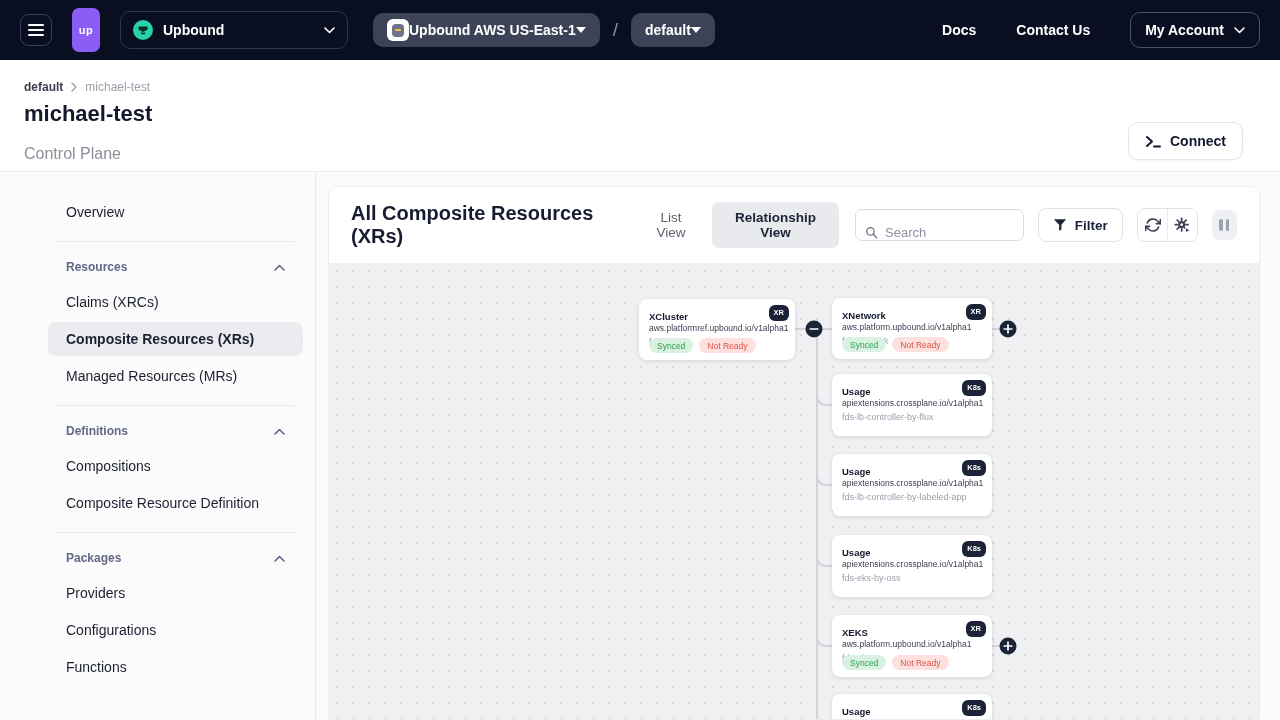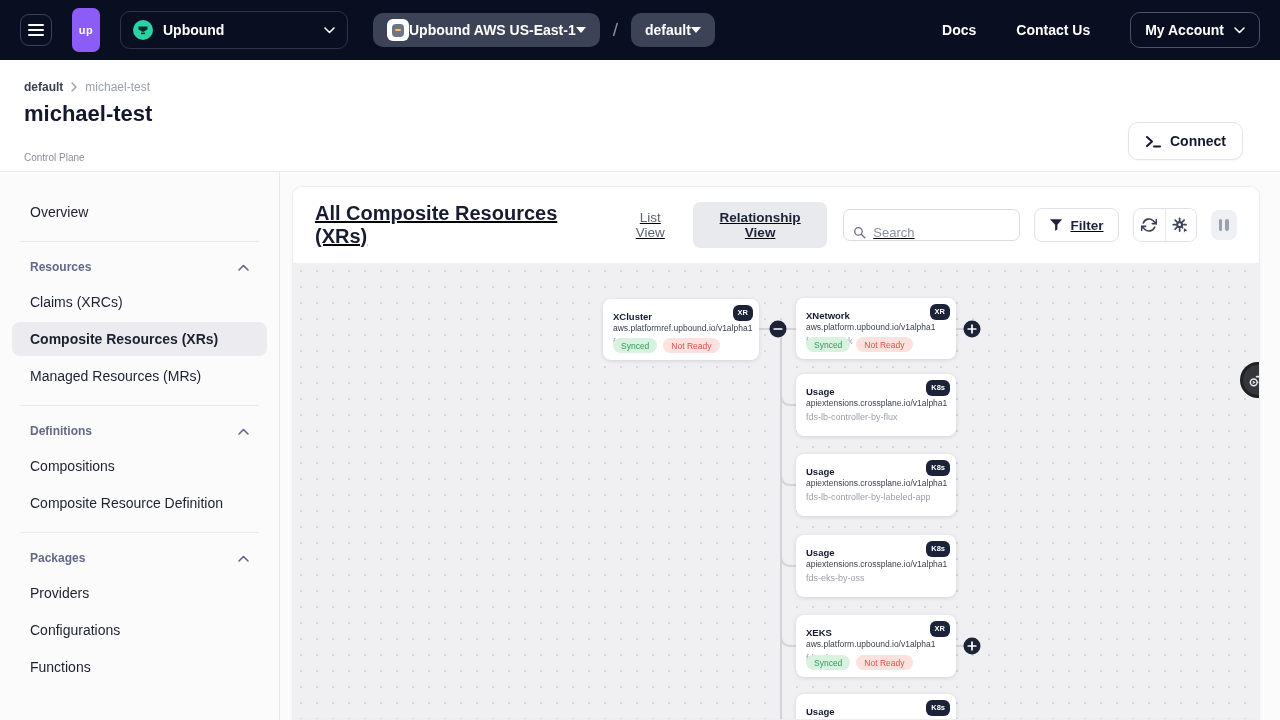--- a/index.html
+++ b/index.html
@@ -21,33 +21,33 @@
   .top-right { margin-left:auto; display:flex; align-items:center; gap:40px; }
   .top-link { color:#fff; font-size:14px; font-weight:bold; text-decoration:none; cursor:pointer; }
   .account-btn { height:36px; border:1.5px solid #4c5268; border-radius:10px; background:transparent; color:#fff; font-size:14px; font-weight:bold; display:flex; align-items:center; gap:10px; padding:0 14px; cursor:pointer; }
 
   
   .page-header { height:112px; background:#fff; border-bottom:1px solid #ededf0; padding:20px 24px 0 24px; position:relative; }
   .breadcrumb { display:flex; align-items:center; gap:8px; font-size:12px; }
   .breadcrumb .bc-current { color:#3a3f51; font-weight:bold; }
   .breadcrumb .bc-leaf { color:#9aa0ab; }
   .page-title { font-size:22px; font-weight:bold; color:#14182e; margin-top:7px; }
-  .page-subtitle { font-size:10px; color:#8a8f9b; margin-top:25px; }
+  .page-subtitle { font-size:16px; color:#8a8f9b; margin-top:18px; }
   .connect-btn { position:absolute; top:81px; right:37px; transform:translateY(-50%); height:38px; border:1px solid #e3e5ea; background:#fff; border-radius:10px; display:flex; align-items:center; gap:9px; padding:0 16px; font-size:14px; font-weight:bold; color:#14182e; cursor:pointer; box-shadow:0 1px 2px rgba(20,24,46,.04); }
 
   
   .content { display:flex; height:548px; }
-  .sidebar { width:280px; border-right:1px solid #e7e8ec; padding:20px 12px; background:#fbfbfc; flex-shrink:0; }
+  .sidebar { width:280px; border-right:1px solid #e7e8ec; padding:20px 12px; background:#fbfbfc; flex-shrink:0;margin-left:36px; }
   .nav-item { display:block; width:100%; text-align:left; background:transparent; border:none; font-family:inherit; padding:9px 18px; font-size:14px; color:#1c2130; border-radius:8px; cursor:pointer; margin:3px 0; }
   .nav-item.active { background:#ececf0; font-weight:bold; }
   .nav-divider { height:1px; background:#e8e9ec; margin:12px 8px; }
   .section-header { display:flex; align-items:center; justify-content:space-between; padding:6px 18px 8px 18px; font-size:12px; font-weight:bold; color:#636887; cursor:pointer; }
 
   .main-area { flex:1; padding:14px 20px 0 12px; background:#fbfbfc; overflow:hidden; }
-  .panel { background:#fff; border:1px solid #eeeef1; border-radius:10px 10px 0 0; height:100%; display:flex; flex-direction:column; box-shadow:0 1px 3px rgba(20,24,46,.04); overflow:hidden;text-decoration:underline; }
+  .panel { background:#fff; border:1px solid #eeeef1; border-radius:10px 10px 0 0; height:100%; display:flex; flex-direction:column; box-shadow:0 1px 3px rgba(20,24,46,.04); overflow:hidden; }
   .toolbar { height:76px; display:flex; align-items:center; padding:0 22px; gap:14px; flex-shrink:0; background:#fff; }
   .panel-title { font-size:20px; font-weight:bold; color:#181c30; margin-right:auto; }
   .view-toggle { display:flex; align-items:center; gap:4px; margin-right:2px; }
   .view-btn { border:none; background:transparent; font-family:inherit; font-size:13.5px; color:#5d6370; padding:8px 14px; border-radius:7px; cursor:pointer; }
   .view-btn.active { background:#e9eaee; color:#1c2237; font-weight:bold; }
   .search-box { width:186px; height:32px; border:1px solid #d9dce3; border-radius:7px; display:flex; align-items:flex-end; padding:0 9px; gap:7px; background:#fff; }
   .search-box input { border:none; outline:none; font-family:inherit; font-size:13px; color:#30354a; width:100%; background:transparent; }
   .search-box input::placeholder { color:#8a90a0; }
   .filter-btn { height:34px; border:1px solid #dfe2e8; border-radius:8px; background:#fff; display:flex; align-items:center; gap:8px; padding:0 14px; font-size:13.5px; font-weight:bold; color:#1c2237; cursor:pointer; }
   .icon-group { display:flex; border:1px solid #dfe2e8; border-radius:8px; overflow:hidden; background:#fff; }

